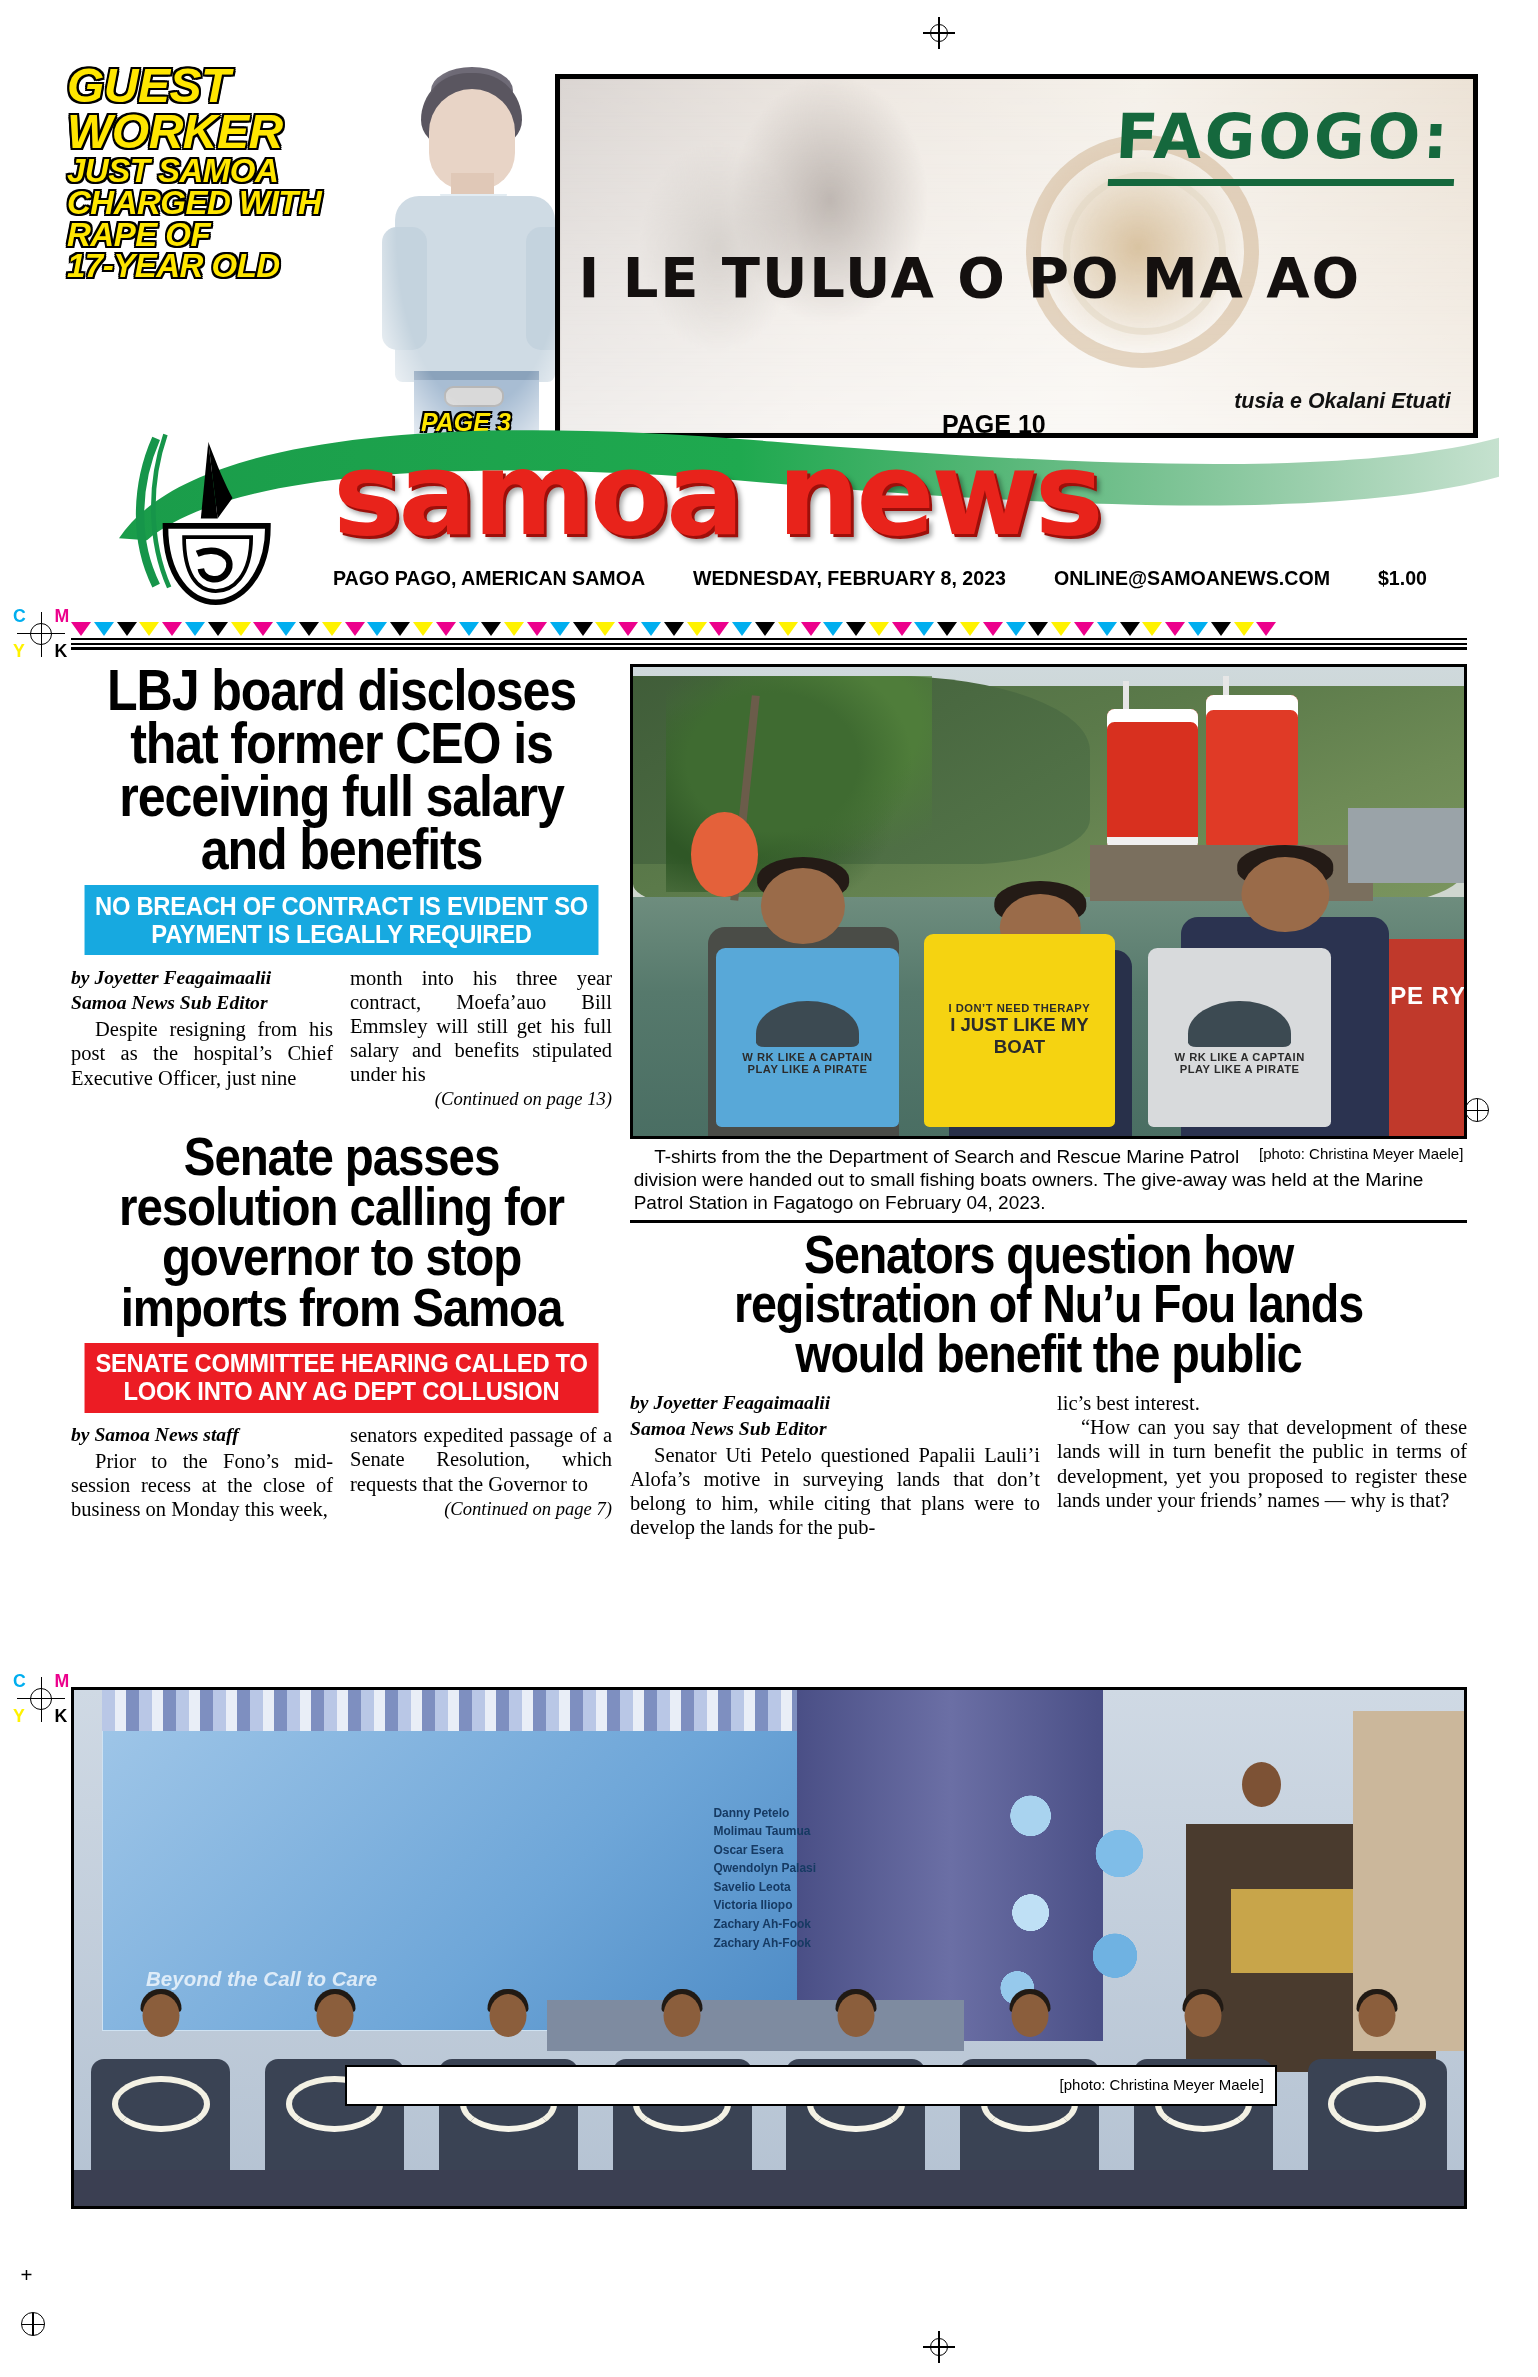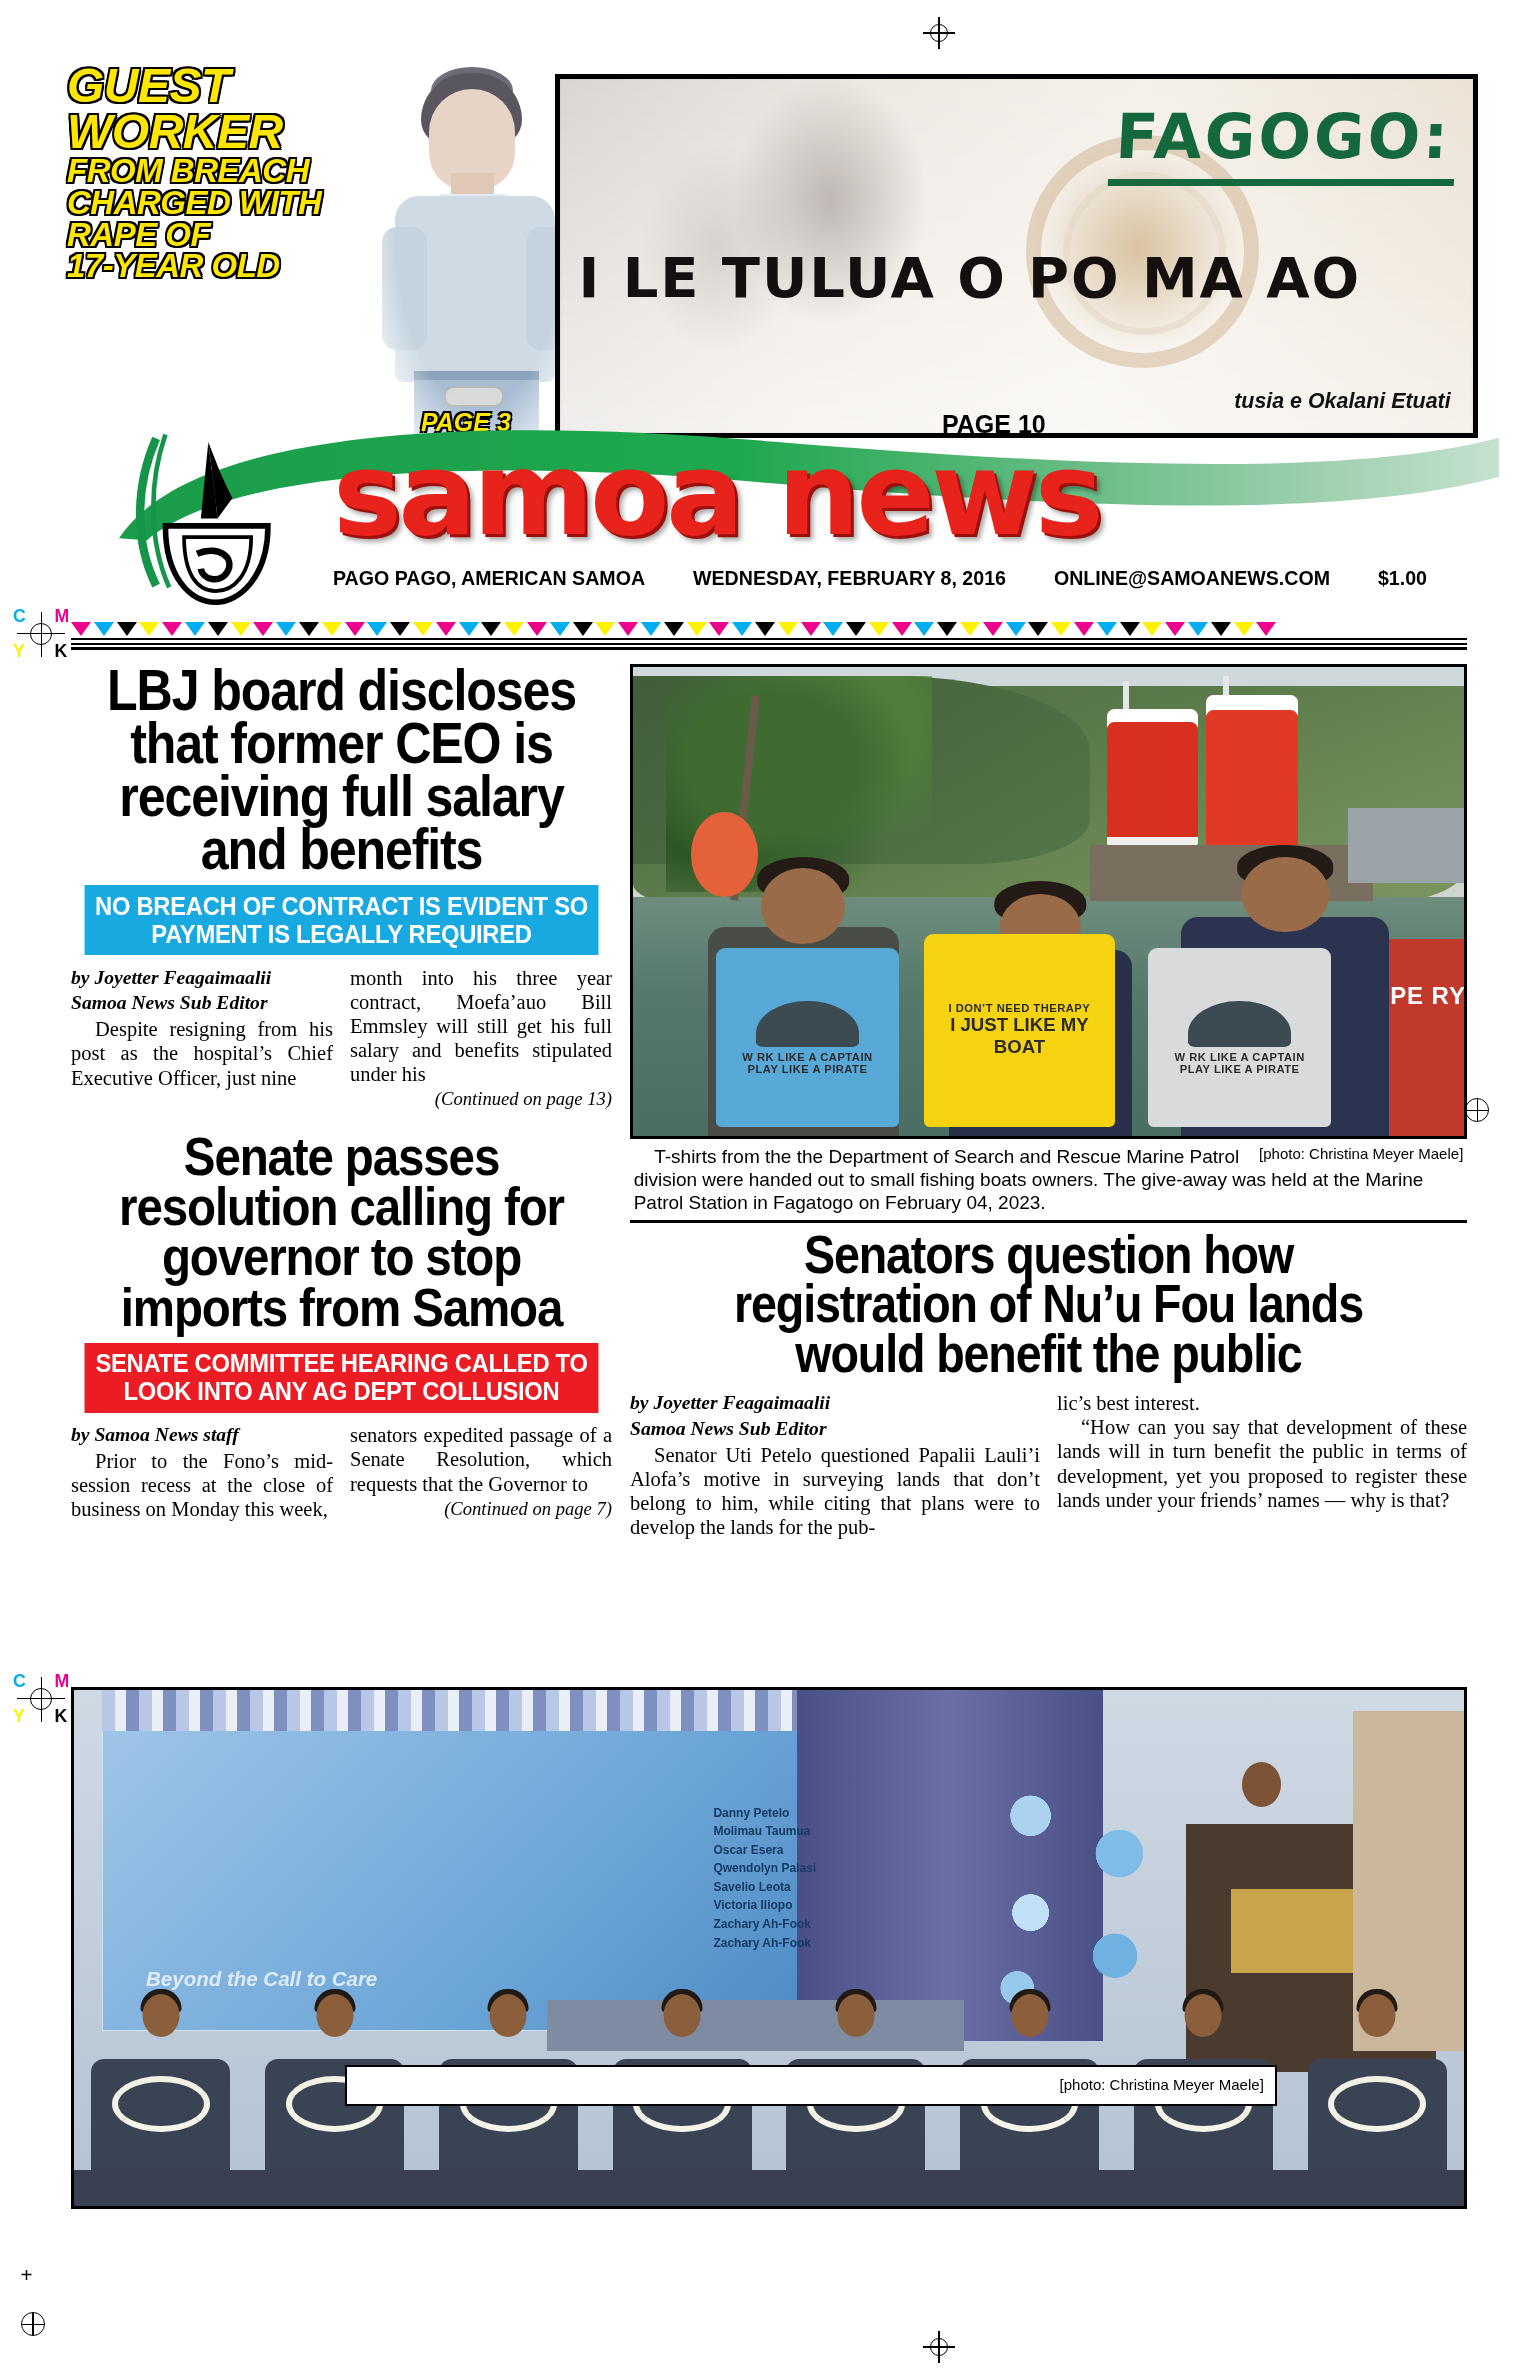--- a/index.html
+++ b/index.html
@@ -315,21 +315,21 @@
       <div class="sleeveR"></div>
     <div class="jeans"></div>
       <div class="belt"></div>
       <div class="cuffs"></div>
     <div class="fade"></div>
   </div>
 
   <div id="guest-teaser">
     <span class="big">GUEST</span>
     <span class="big">WORKER</span>
-    <span class="med">FROM BREACH</span>
+    <span class="med">JUST SAMOA</span>
     <span class="med">CHARGED WITH</span>
     <span class="med">RAPE OF</span>
     <span class="med">17-YEAR OLD</span>
   </div>
   <div id="page3">PAGE 3</div>
 
   <div id="fagogo-box">
     <div class="softimg"></div>
     <div class="ring1"></div>
     <div class="ring2"></div>
@@ -359,21 +359,21 @@
     <path d="M86 14 C 96 40, 104 60, 112 74 L96 96 Z" fill="#000"></path>
     <path d="M40 104 L150 104 C150 160, 118 186, 94 186 C 66 186, 40 158, 40 104 Z" fill="#fff" stroke="#000" stroke-width="6"></path>
     <path d="M60 116 L132 116 C132 158, 112 174, 94 174 C 74 174, 60 156, 60 116 Z" fill="#fff" stroke="#000" stroke-width="4"></path>
     <path d="M74 134 C 96 124, 116 138, 106 154 C 98 166, 80 162, 78 150" fill="none" stroke="#000" stroke-width="7"></path>
   </svg>
 
   <div id="masthead-title">samoa news</div>
 
   <div id="masthead-info">
     <span>PAGO PAGO, AMERICAN SAMOA</span>
-    <span>WEDNESDAY, FEBRUARY 8, 2016</span>
+    <span>WEDNESDAY, FEBRUARY 8, 2023</span>
     <span>ONLINE@SAMOANEWS.COM</span>
     <span>$1.00</span>
   </div>
 </div>
 
 <div class="cmyk-reg" style="left:7.5px; top:604px;">
   <span class="c">C</span>
   <span class="m">M</span>
   <span class="y">Y</span>
   <span class="k">K</span>

